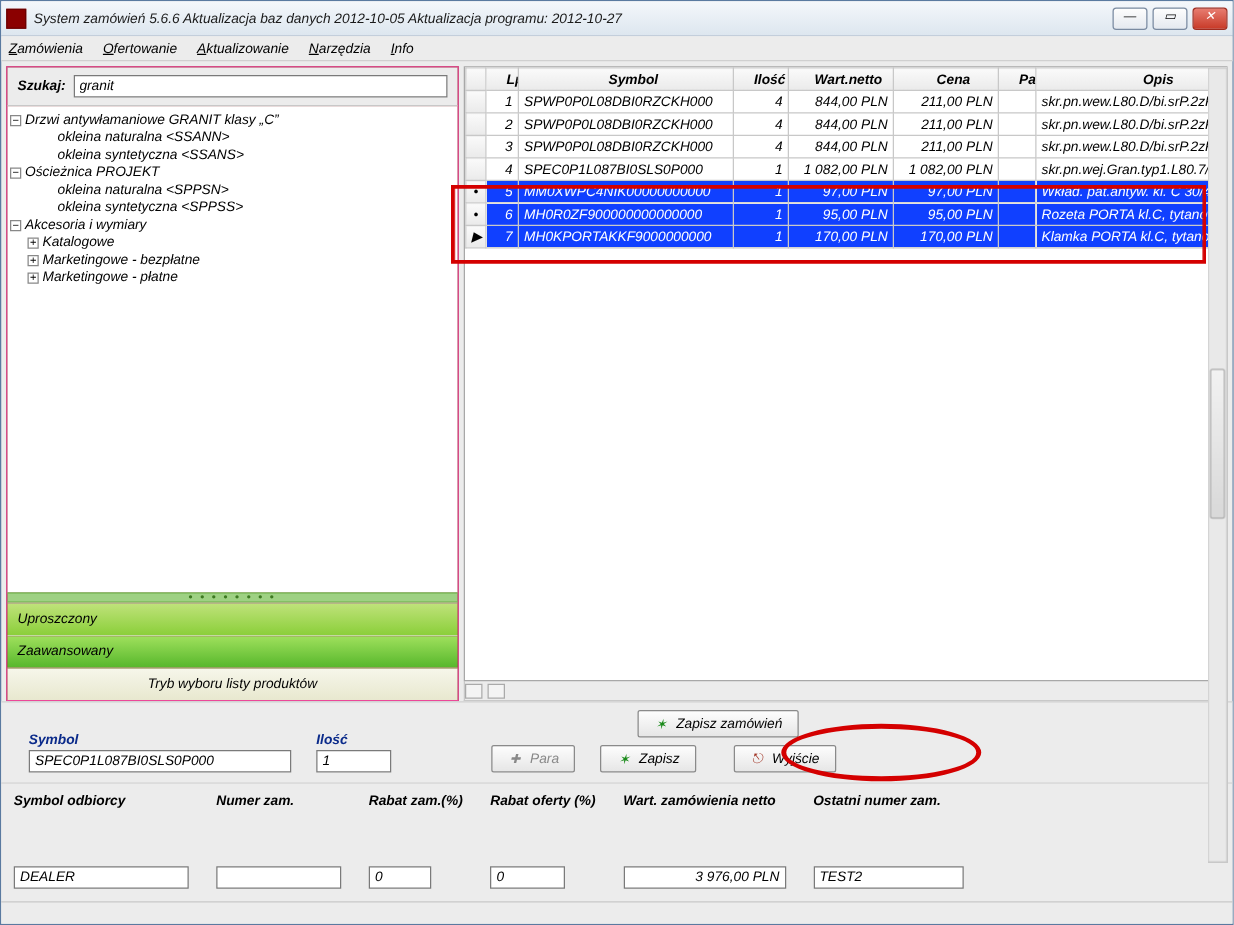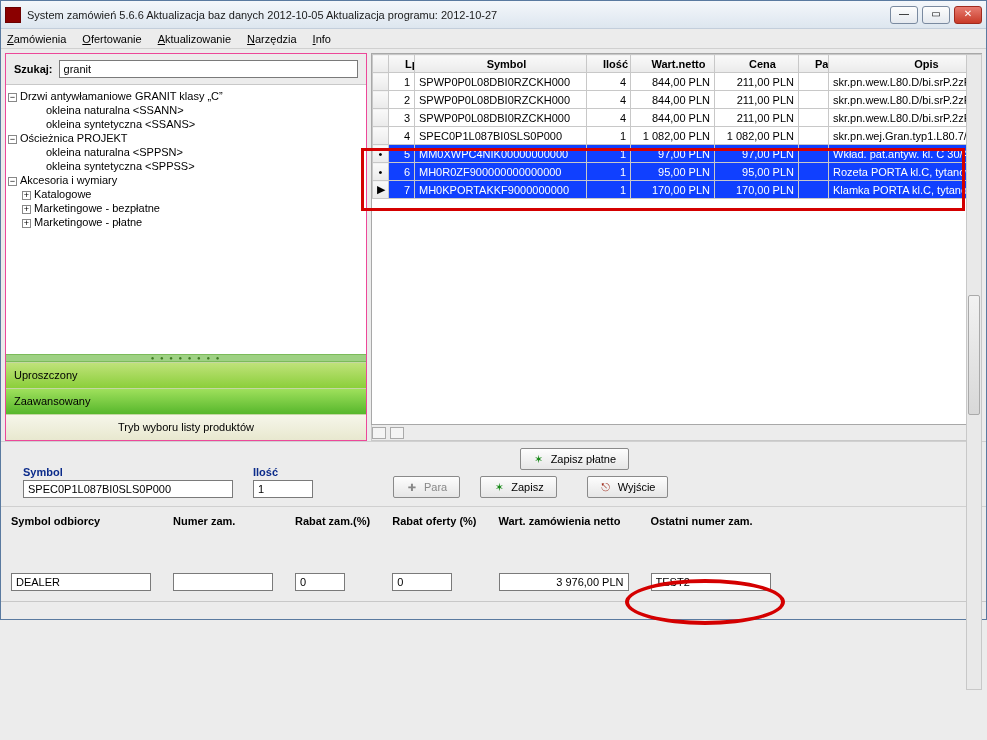--- a/index.html
+++ b/index.html
@@ -8,25 +8,26 @@
     font-family: Tahoma, Arial, sans-serif;
     font-size: 11px;
     background: #ececec;
     width: 987px;
     height: 740px;
     overflow: hidden;
     position: relative;
   }
   .window {
     width: 987px;
-    height: 620px;
+    height: 740px;
     background: #ececec;
     border: 1px solid #5a7aa0;
     display: flex;
     flex-direction: column;
+    font-style: italic;
   }
   .titlebar {
     height: 28px;
     background: linear-gradient(#f4f7fb, #dde6ef);
     border-bottom: 1px solid #c3cedb;
     display: flex;
     align-items: center;
     padding: 0 4px;
     gap: 6px;
   }
@@ -447,21 +448,21 @@
       <input style="width: 60px;" value="1">
     </div>
     <div style="flex:0 0 40px"></div>
     <button class="btn disabled">
         <span class="ic ic-plus"></span>
         <span>Para</span>
       </button>
     <div class="btn-col">
       <button class="btn">
           <span class="ic ic-run"></span>
-          <span>Zapisz płatne</span>
+          <span>Zapisz zamówień</span>
         </button>
       <div style="display:flex; gap:30px;">
         <button class="btn">
             <span class="ic ic-run"></span>
             <span>Zapisz</span>
           </button>
         <button class="btn">
             <span class="ic ic-exit"></span>
             <span>Wyjście</span>
           </button>

